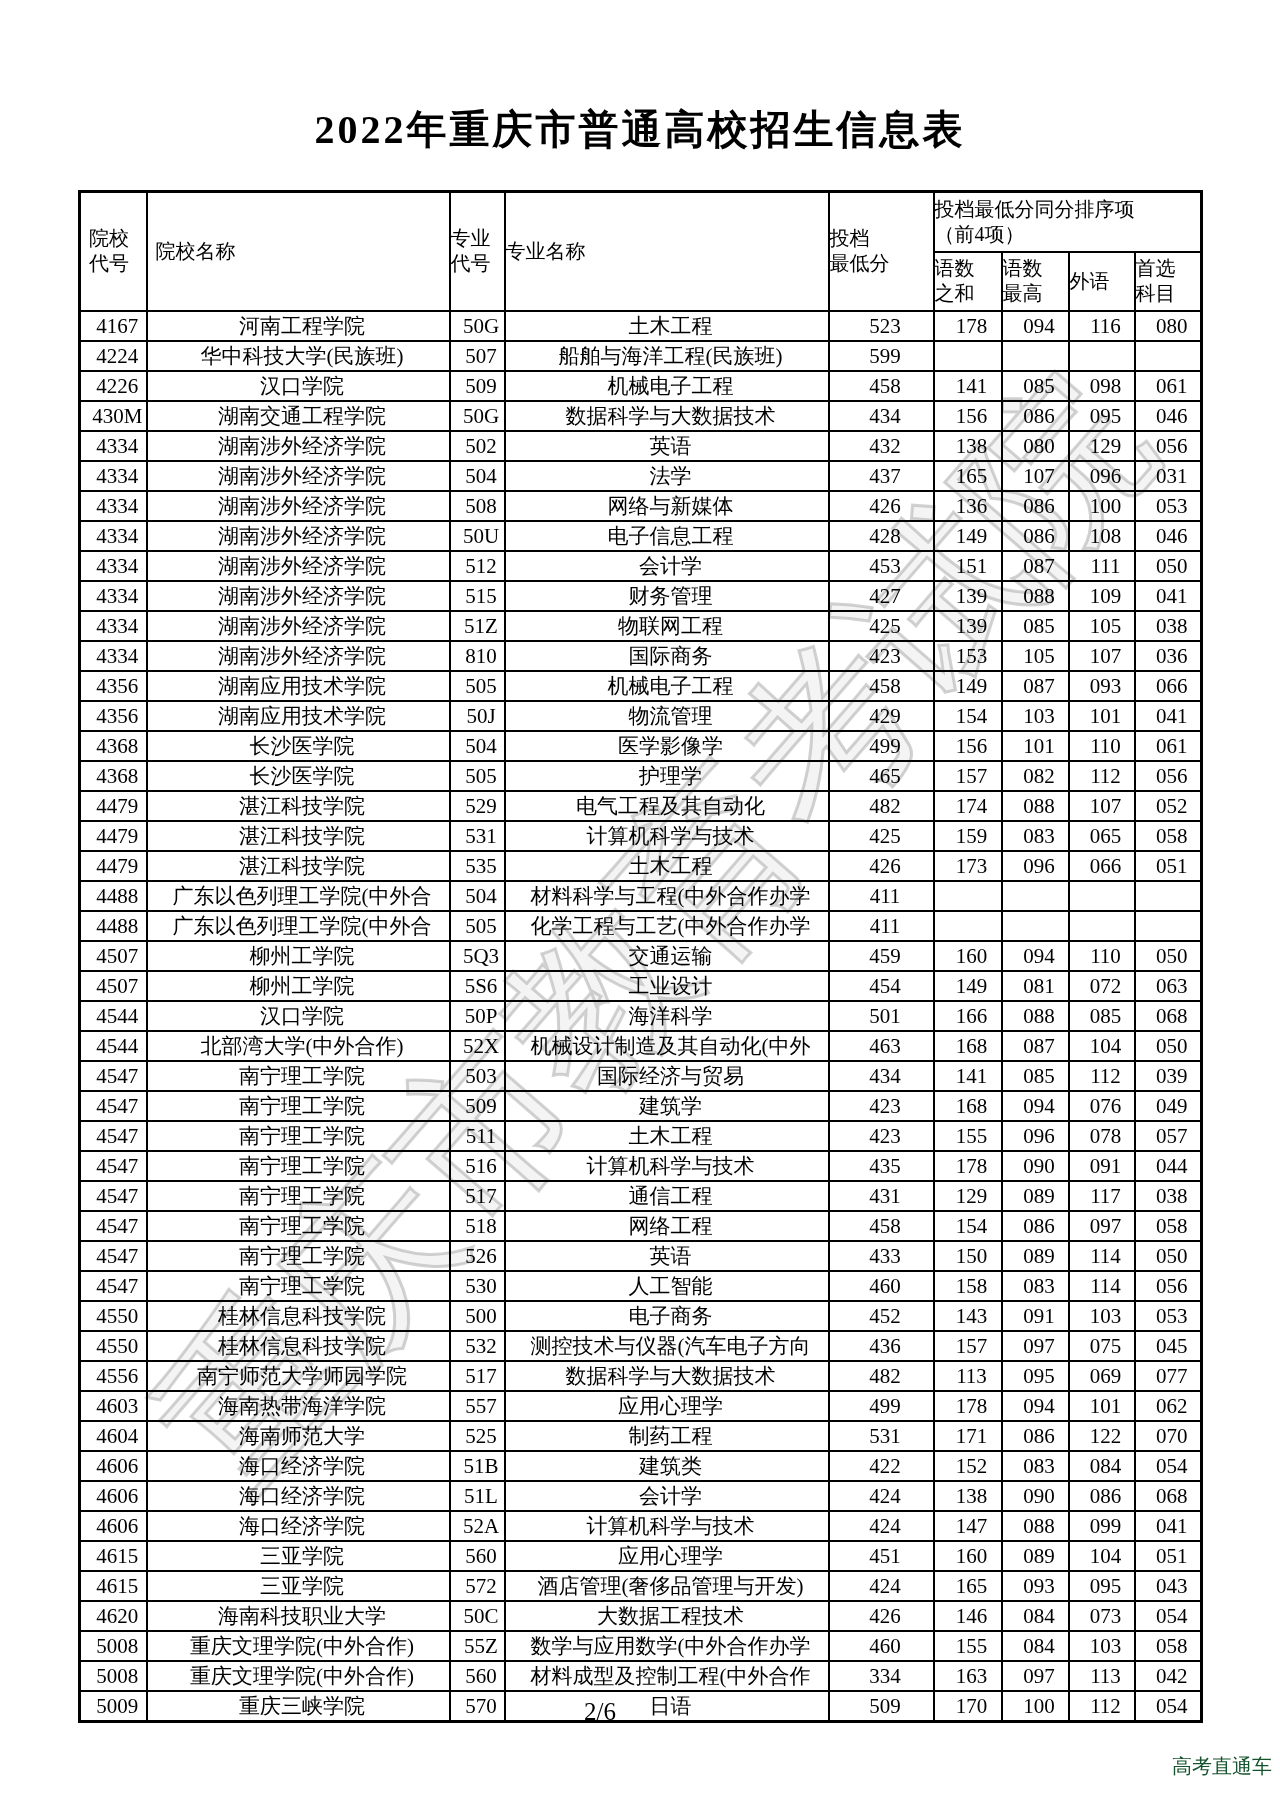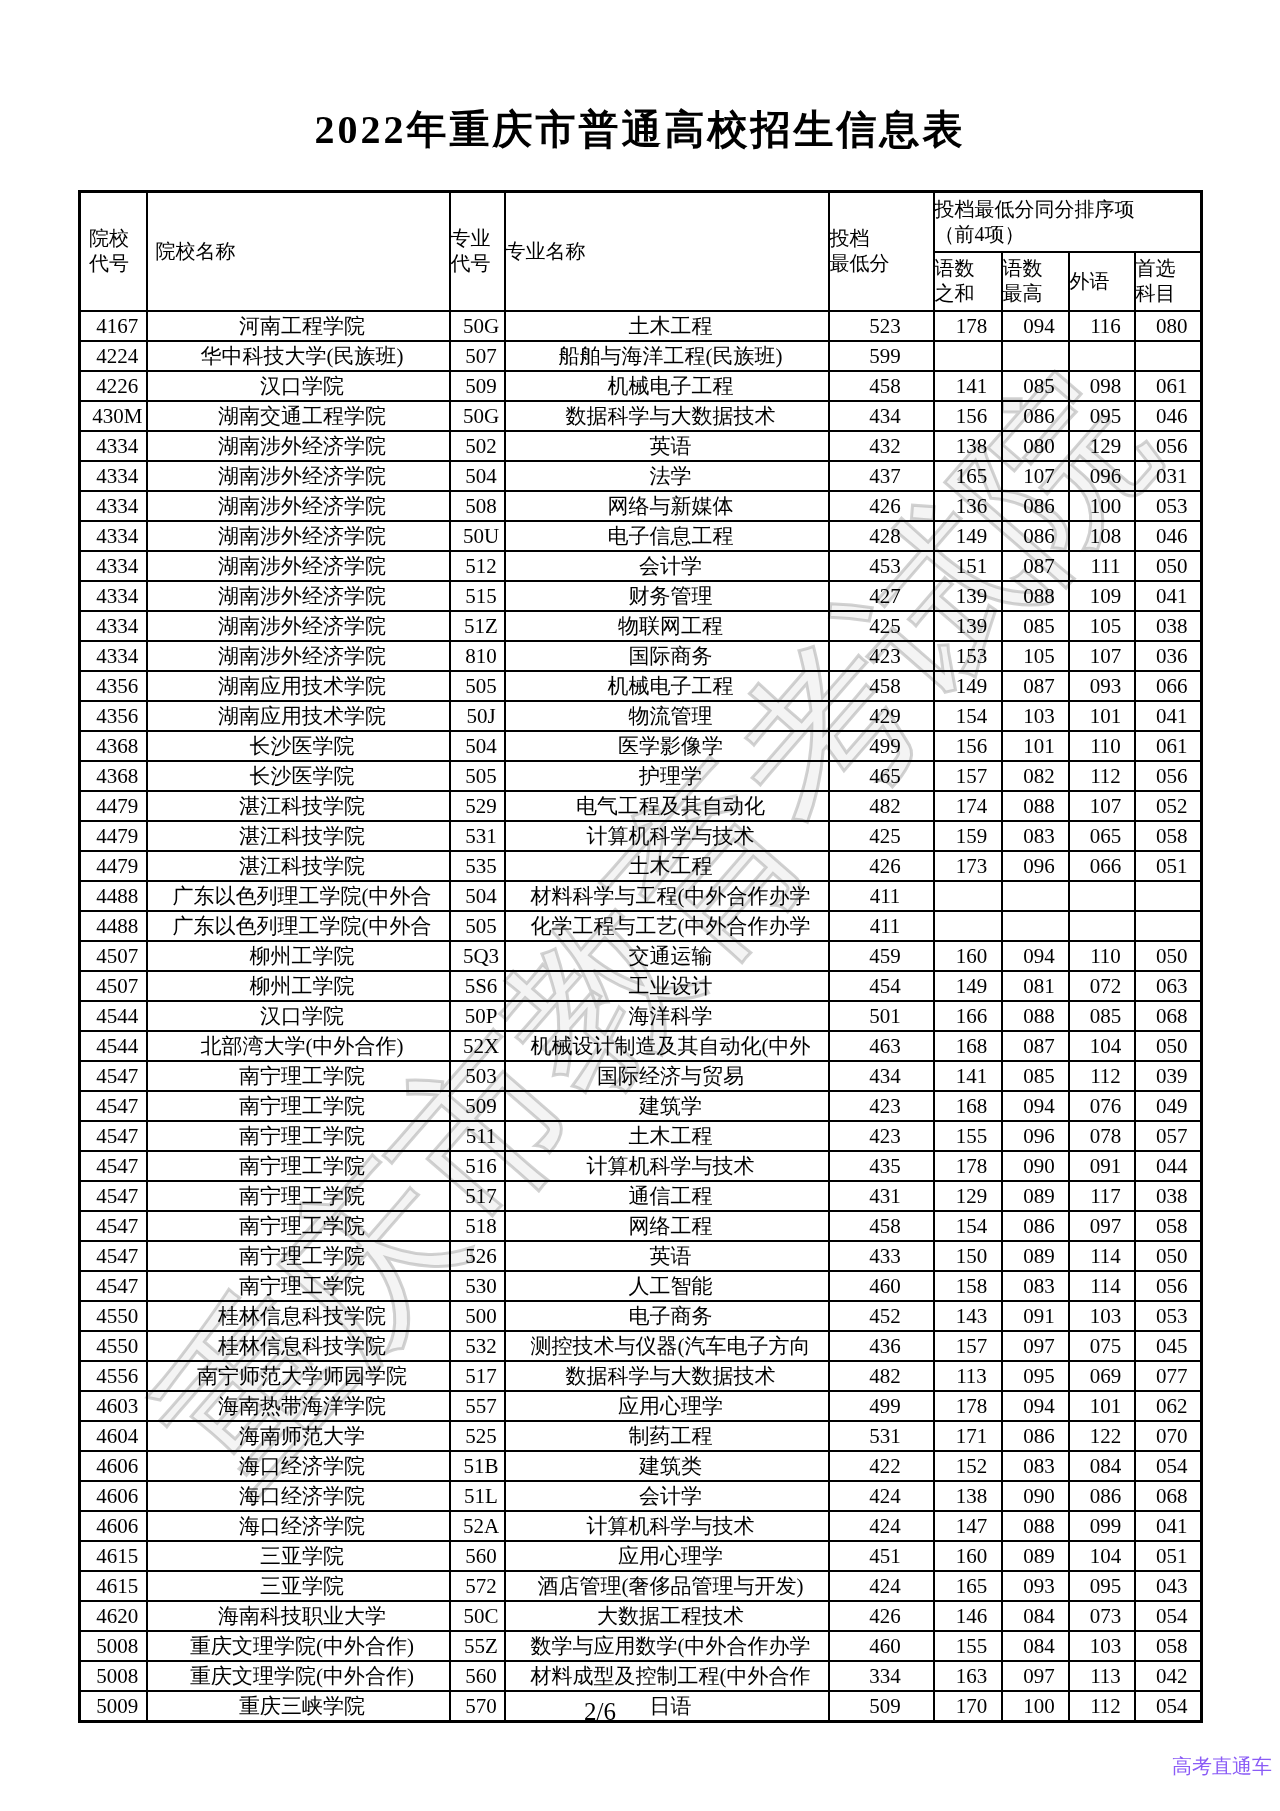--- a/index.html
+++ b/index.html
@@ -42,21 +42,21 @@
   .tbl tbody tr { height:29px;text-align:center; }
   .tbl td {
     font-size:21px; line-height:28px; vertical-align:middle;
     white-space:nowrap; overflow:hidden; padding:0 0 0 8px;
   }
   .pagenum {
     position:absolute; top:1698px; left:0; width:1200px; text-align:center;
     font-size:25px; z-index:2;
   }
   .brand {
-    position:absolute; top:1753px; right:8px; font-size:20px; color:#8b5cf6;
+    position:absolute; top:1753px; right:8px; font-size:20px; color:#14532d;
     font-family:"Liberation Sans","DejaVu Sans",sans-serif; z-index:2;
   }
 </style>
 </head>
 <body>
 
 <div class="page">
 
   <div class="doc-title">2022年重庆市普通高校招生信息表</div>
 

